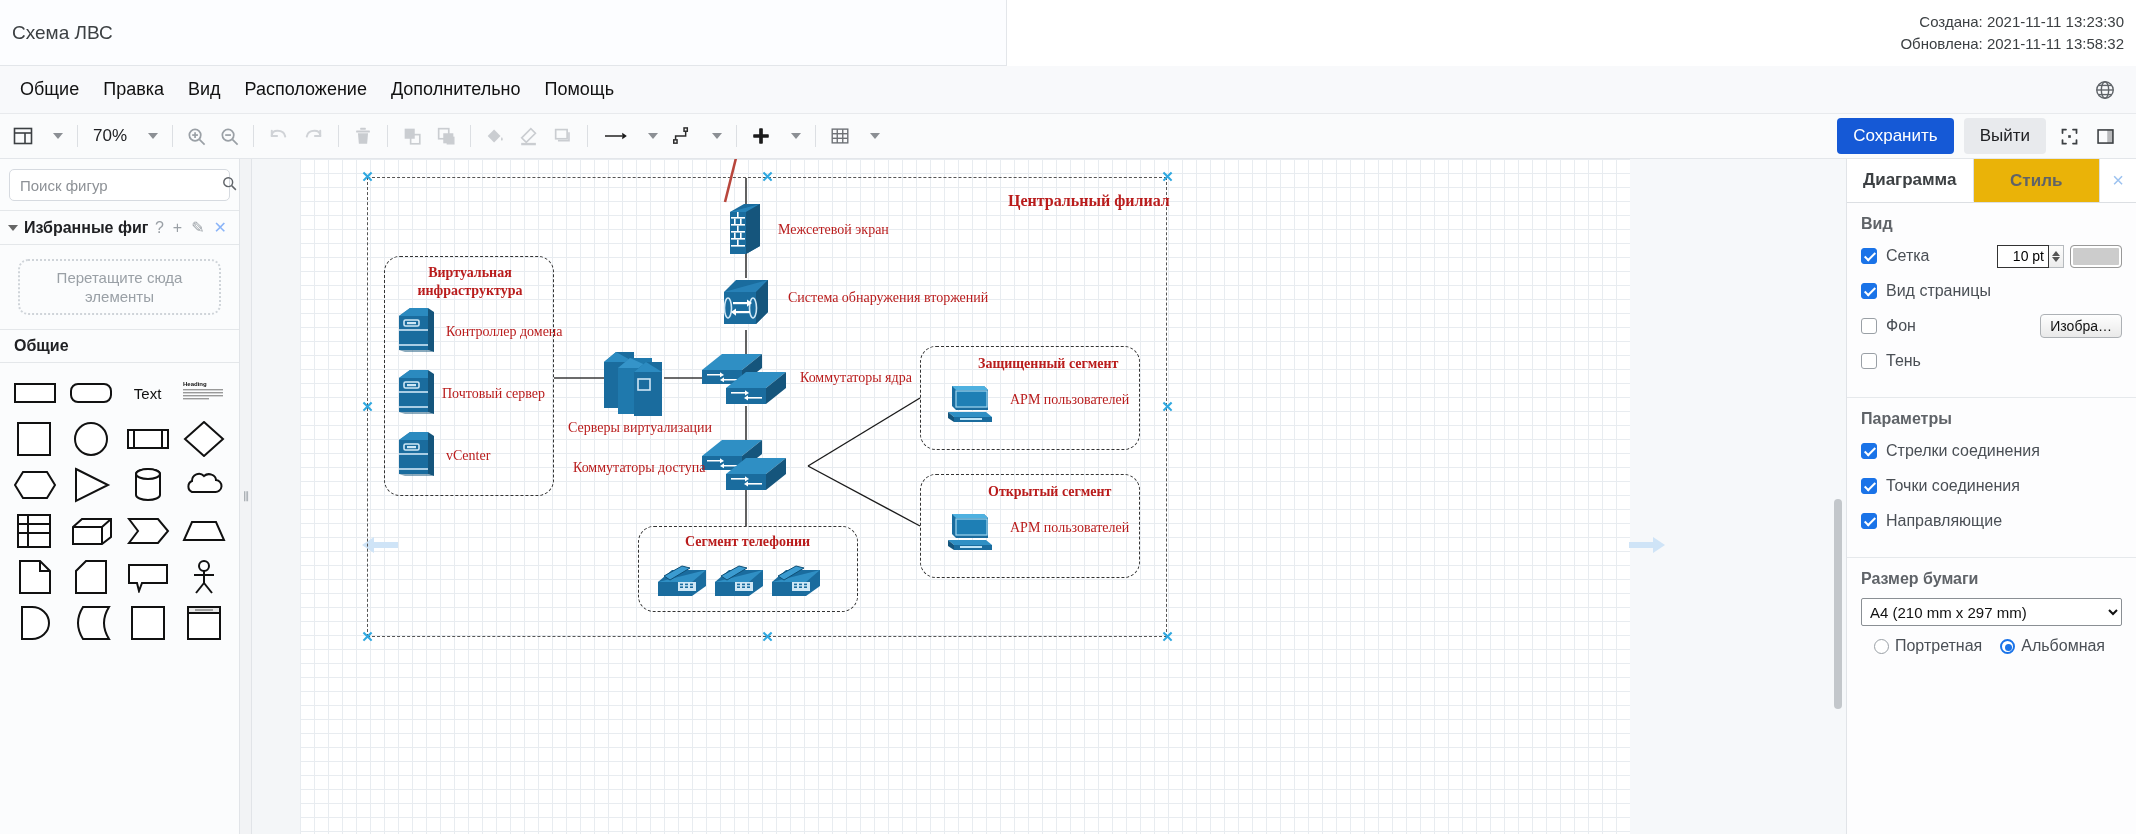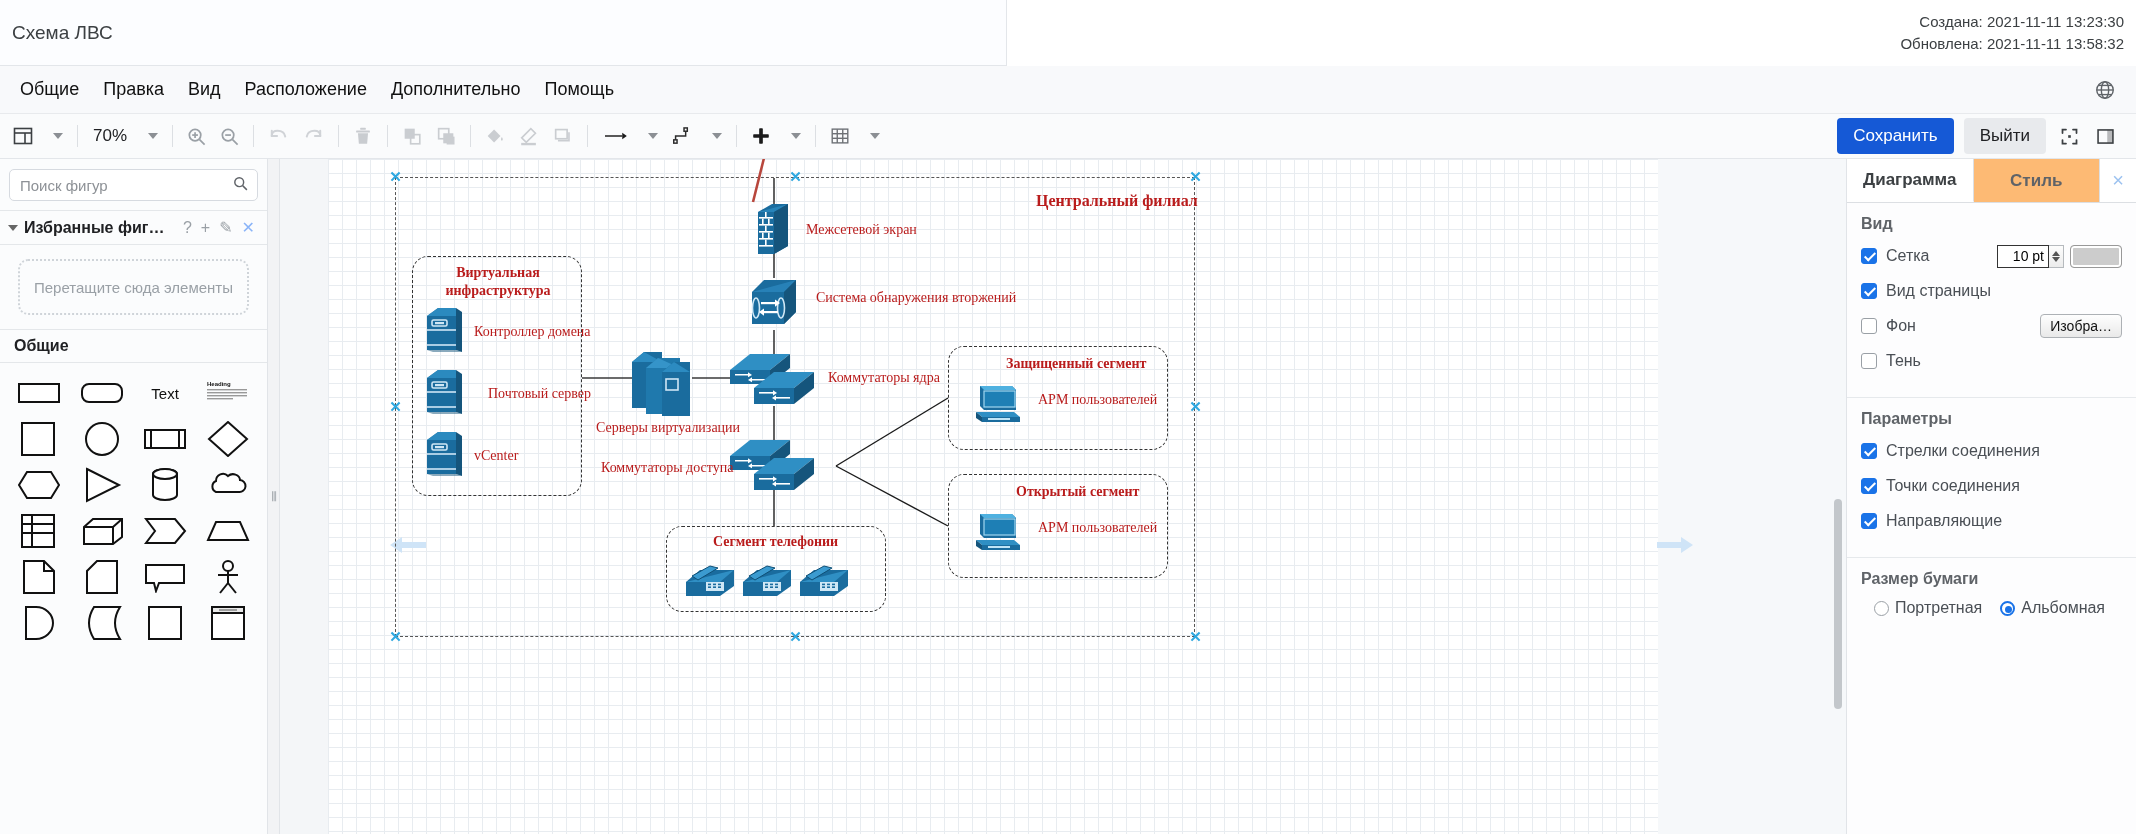--- a/index.html
+++ b/index.html
@@ -78,21 +78,21 @@
     border: none; border-radius: 4px; padding: 8px 16px; cursor: pointer;
     font-family: "Liberation Sans", sans-serif;
   }
   .icon-btn-plain { width: 26px; height: 26px; display:flex; align-items:center; justify-content:center; color:#3c4043;}
 
   
   .body-row { flex: 1 1 auto; display: flex; min-height: 0; }
 
   
   .sidebar {
-    width: 268px; flex: none; background: #fbfcfd;
+    width: 240px; flex: none; background: #fbfcfd;
     border-right: 1px solid #e1e4e8; display: flex; flex-direction: column;
     min-height: 0;
   }
   .search-wrap { padding: 10px 9px 9px 9px; }
   .search-box {
     display: flex; align-items: center; border: 1px solid #d6dae0;
     border-radius: 5px; background: #fff; height: 32px; padding: 0 8px;
   }
   .search-box input {
     flex: 1; border: none; outline: none; font-size: 15px; color: #444;
@@ -186,21 +186,21 @@
   
   .rightpanel {
     width: 290px; flex: none; background: #fdfdfe;
     border-left: 1px solid #e1e4e8; display: flex; flex-direction: column;
     min-height: 0;
   }
   .rp-tabs { display: flex; align-items: stretch; height: 44px; border-bottom: 1px solid #dcdfe3; }
   .rp-tab {
     flex: 1; display: flex; align-items: center; justify-content: center;
     font-size: 17px; font-weight: bold; color: #5f6368; cursor: pointer;
-    background: #fdba74; border-right: 1px solid #dcdfe3;
+    background: #eab308; border-right: 1px solid #dcdfe3;
   }
   .rp-tab.active { background: #ffffff; color: #3c4043; border-bottom: 1px solid #fff; }
   .rp-close {
     width: 36px; display: flex; align-items: center; justify-content: center;
     color: #9cc2f0; font-size: 20px; cursor: pointer; background:#fff;
   }
   .rp-section { padding: 12px 14px 14px 14px; border-bottom: 1px solid #e6e9ec; }
   .rp-head { font-size: 16px; font-weight: bold; color: #5f6368; margin-bottom: 10px; }
   .rp-row { display: flex; align-items: center; margin-bottom: 9px; min-height: 26px; }
   .cbx {
@@ -775,21 +775,21 @@
         <svg style="position:absolute;left:28px;top:190px;" width="42" height="50">
           <polygon points="3,10 14,2 32,2 32,44 3,44" fill="#1a6c9e"></polygon>
           <polygon points="3,10 32,10 32,2 14,2" fill="#2f8fc4" opacity=".85"></polygon>
           <polygon points="32,2 38,6 38,46 32,44" fill="#15557c"></polygon>
           <polygon points="3,44 32,44 38,46 9,46" fill="#15557c" opacity=".5"></polygon>
           <rect x="8" y="14" width="15" height="6" rx="1.5" fill="none" stroke="#cfe7f5" stroke-width="1.6"></rect>
           <rect x="11" y="16" width="9" height="2.2" fill="#cfe7f5"></rect>
           <line x1="3" y1="24" x2="32" y2="24" stroke="#cfe7f5" stroke-width="1.6"></line>
           <line x1="3" y1="39" x2="32" y2="39" stroke="#cfe7f5" stroke-width="1.6"></line>
         </svg>
-        <div class="diag-label" style="left:92px;top:208px;font-size:14px;">Почтовый сервер</div>
+        <div class="diag-label" style="left:74px;top:208px;font-size:14px;">Почтовый сервер</div>
 
         <svg style="position:absolute;left:28px;top:252px;" width="42" height="50">
           <polygon points="3,10 14,2 32,2 32,44 3,44" fill="#1a6c9e"></polygon>
           <polygon points="3,10 32,10 32,2 14,2" fill="#2f8fc4" opacity=".85"></polygon>
           <polygon points="32,2 38,6 38,46 32,44" fill="#15557c"></polygon>
           <polygon points="3,44 32,44 38,46 9,46" fill="#15557c" opacity=".5"></polygon>
           <rect x="8" y="14" width="15" height="6" rx="1.5" fill="none" stroke="#cfe7f5" stroke-width="1.6"></rect>
           <rect x="11" y="16" width="9" height="2.2" fill="#cfe7f5"></rect>
           <line x1="3" y1="24" x2="32" y2="24" stroke="#cfe7f5" stroke-width="1.6"></line>
           <line x1="3" y1="39" x2="32" y2="39" stroke="#cfe7f5" stroke-width="1.6"></line>
@@ -922,20 +922,23 @@
           <span class="cbx-label">Точки соединения</span>
         </div>
         <div class="rp-row">
           <span class="cbx on"></span>
           <span class="cbx-label">Направляющие</span>
         </div>
       </div>
 
       <div class="rp-section" style="border-bottom:none;">
         <div class="rp-head">Размер бумаги</div>
+        <select class="sel-paper">
+          <option>A4 (210 mm x 297 mm)</option>
+        </select>
         <div class="radio-row">
           <span style="display:flex;align-items:center;text-align:right;">
             <span class="rdo"></span>
             <span class="rdo-label">Портретная</span>
           </span>
           <span style="display:flex;align-items:center;">
             <span class="rdo on"></span>
             <span class="rdo-label">Альбомная</span>
           </span>
         </div>

